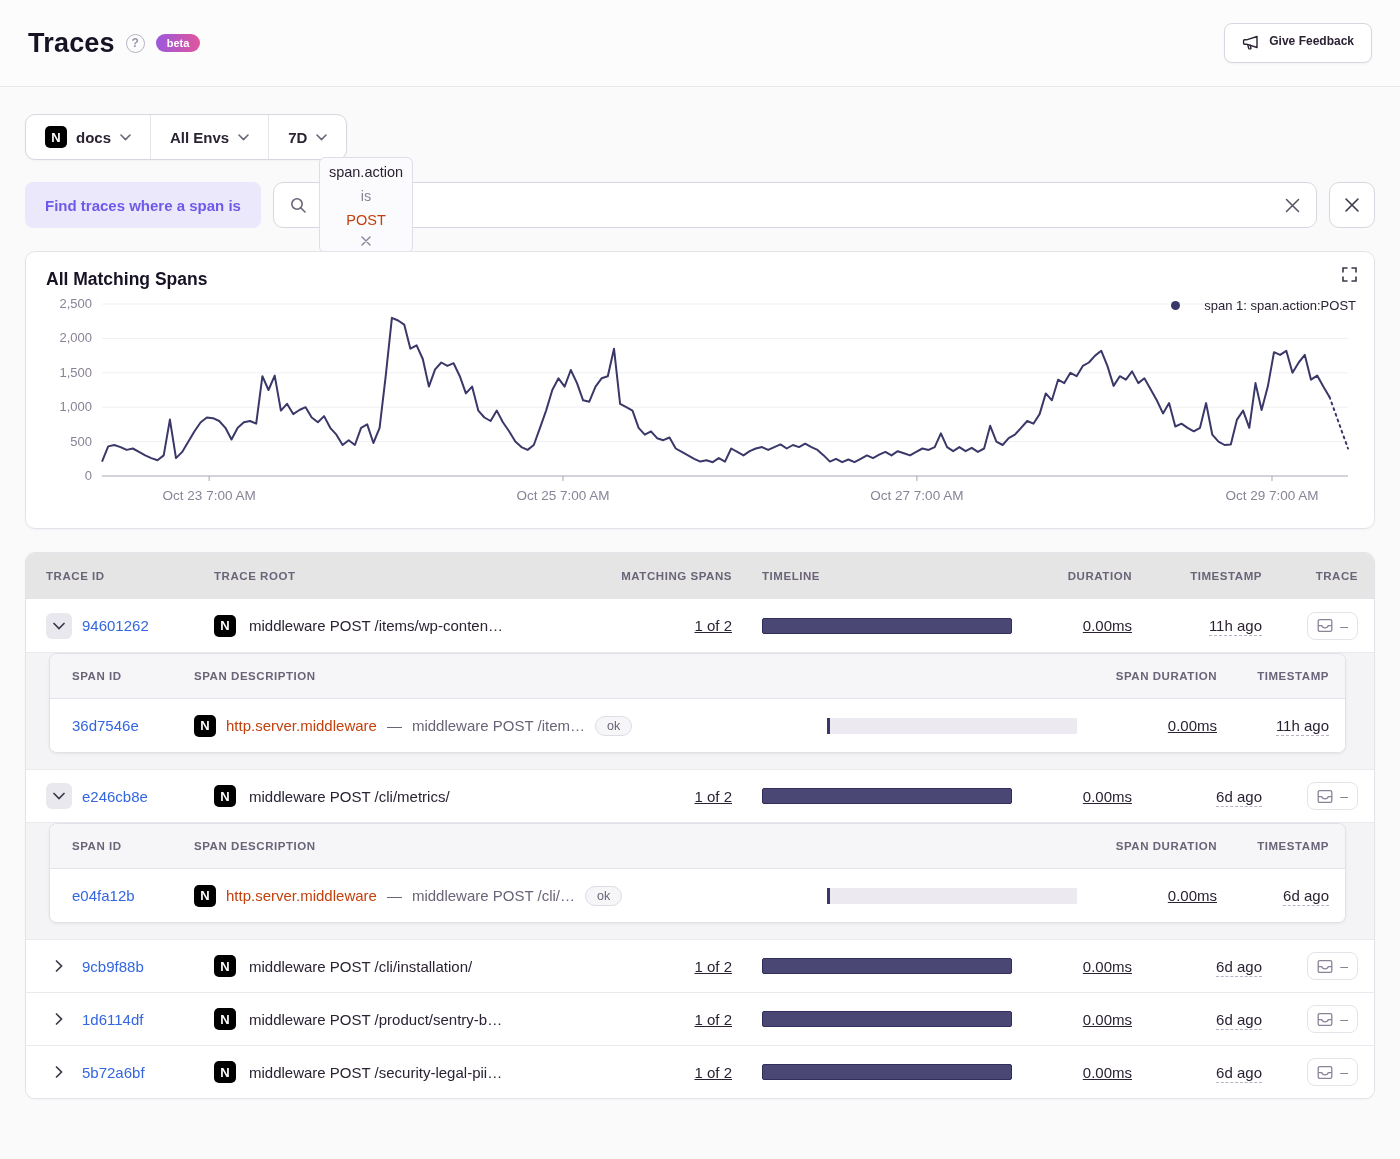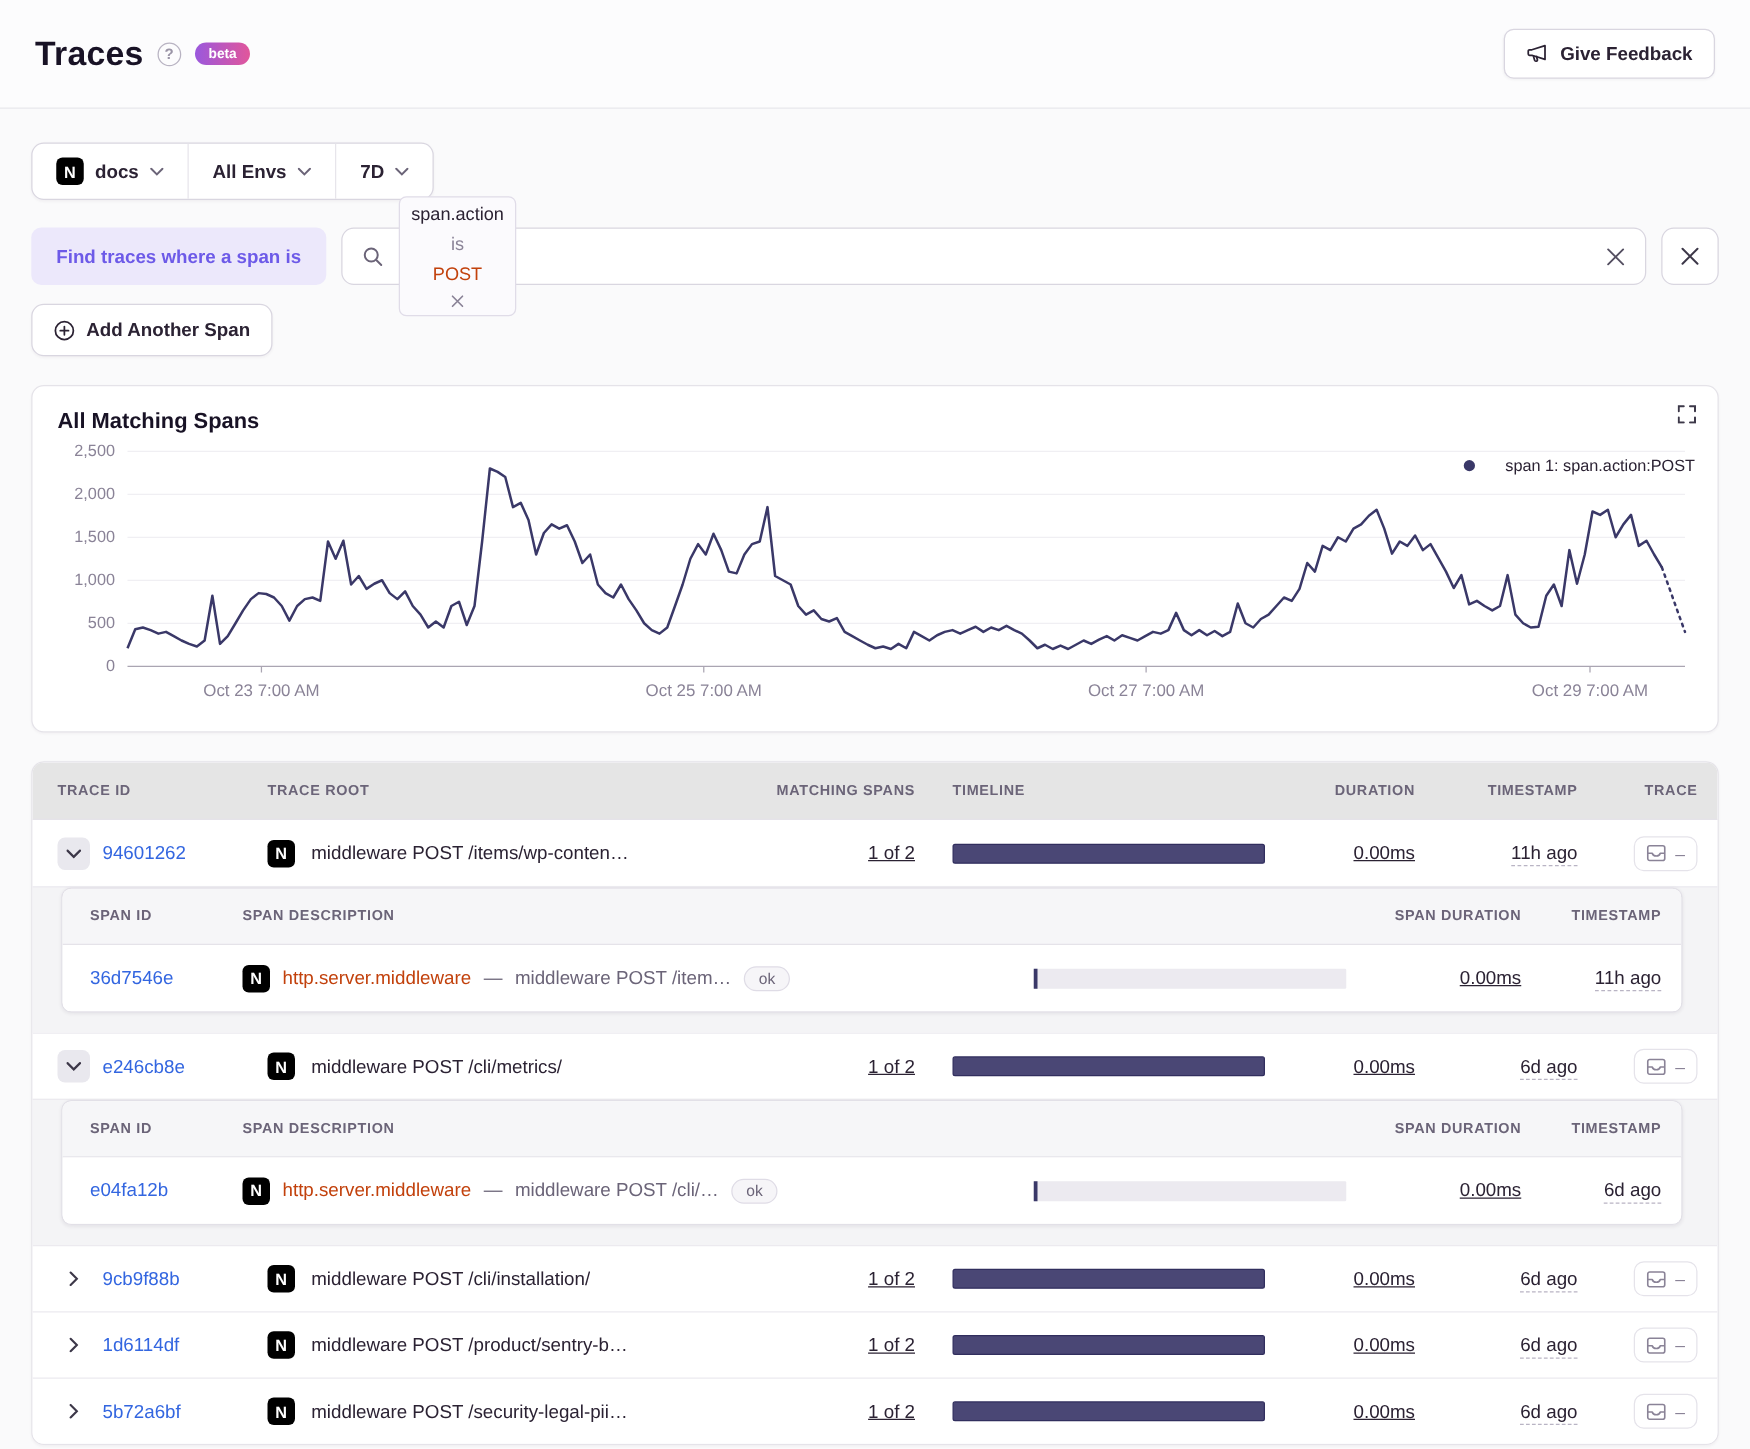--- a/index.html
+++ b/index.html
@@ -12,23 +12,23 @@
   svg { display:block; }
 
   
   .page-header { display:flex; align-items:center; height:87px; padding:0 28px;
     background:#fcfcfd; border-bottom:1px solid #e8e7ec; }
   .page-title { font-size:27px; font-weight:700; color:#181225; letter-spacing:.2px; }
   .help-circle { width:19px; height:19px; margin-left:11px; border:1.5px solid #b8b3c2; border-radius:50%;
     color:#9a94a6; font-size:12px; font-weight:700; display:flex; align-items:center; justify-content:center; }
   .beta-badge { margin-left:11px; background:linear-gradient(90deg,#9a58dd,#e1569b); color:#fff;
     font-size:11px; font-weight:700; padding:3px 11px; border-radius:999px; }
-  .feedback-btn { margin-left:auto; display:flex; gap:9px; align-items:center; cursor:pointer;
+  .feedback-btn { margin-left:auto; display:flex; gap:9px; cursor:pointer;
     background:#fff; border:1px solid #d9d6e0; border-radius:8px; padding:10px 17px;
-    font-size:15px; font-weight:600; color:#2b2233; box-shadow:0 1px 2px rgba(43,34,51,.05); }
+    font-size:12px; font-weight:600; color:#2b2233; box-shadow:0 1px 2px rgba(43,34,51,.05); }
 
   .content { padding:27px 25px 0; }
 
   
   .filters { display:inline-flex; background:#fff; border:1px solid #d9d6e0; border-radius:10px;
     height:46px; align-items:stretch; box-shadow:0 1px 2px rgba(43,34,51,.04); }
   .filter-seg { display:flex; align-items:center; gap:9px; padding:0 19px; font-weight:600;
     font-size:15px; color:#2b2233; border-left:1px solid #e7e5eb; cursor:pointer; }
   .filter-seg:first-child { border-left:none; }
   .nbadge { width:22px; height:22px; background:#000; border-radius:5px; color:#fff;
@@ -53,21 +53,21 @@
     border-radius:10px; display:flex; align-items:center; justify-content:center; color:#3d3849; cursor:pointer; }
   .add-span-btn { margin-top:15px; display:inline-flex; gap:9px; align-items:center; cursor:pointer;
     background:#fff; border:1px solid #d9d6e0; border-radius:10px; height:42px; padding:0 17px;
     font-size:15px; font-weight:600; color:#2b2233; box-shadow:0 1px 2px rgba(43,34,51,.04); }
 
   
   .chart-card { margin-top:23px; position:relative; background:#fff; border:1px solid #e5e3e9;
     border-radius:10px; padding:17px 20px 6px; box-shadow:0 1px 2px rgba(43,34,51,.04); }
   .chart-title { font-size:17.5px; font-weight:700; color:#181225; }
   .expand-btn { position:absolute; top:15px; right:17px; color:#3d3849; cursor:pointer; }
-  .chart-legend { position:absolute; top:56px; right:18px; display:flex; align-items:center; gap:24px;
+  .chart-legend { position:absolute; top:46px; right:18px; display:flex; align-items:center; gap:24px;
     font-size:13px; color:#2b2233; }
   .legend-dot { width:9px; height:9px; border-radius:50%; }
 
   
   .table-card { margin-top:23px; background:#fff; border:1px solid #e5e3e9; border-radius:10px;
     overflow:hidden; box-shadow:0 1px 2px rgba(43,34,51,.04); }
   .grid-main { display:grid; grid-template-columns:168px minmax(0,1fr) 120px 280px 120px 130px 96px;
     align-items:center; padding:0 16px 0 20px; }
   .thead { height:46px; background:#e5e5e5; border-bottom:1px solid #e5e3e9;
     font-size:11.5px; font-weight:700; color:#6b6478; letter-spacing:.55px; }
@@ -184,29 +184,20 @@
             <path d="M1.5 1.5l12 12M13.5 1.5l-12 12"></path>
           </svg>
       </span>
     </div>
     <button class="close-filter-btn">
       <svg width="16" height="16" viewBox="0 0 16 16" stroke="#3d3849" stroke-width="1.6" stroke-linecap="round">
           <path d="M2 2l12 12M14 2L2 14"></path>
         </svg>
     </button>
   </div>
-  <button class="add-span-btn">
-    <span>
-      <svg width="17" height="17" viewBox="0 0 17 17" fill="none" stroke="#2b2233" stroke-width="1.4" stroke-linecap="round">
-        <circle cx="8.5" cy="8.5" r="7.2"></circle>
-          <path d="M8.5 5.2v6.6M5.2 8.5h6.6"></path>
-      </svg>
-    </span>
-    <span>Add Another Span</span>
-  </button>
 
   
   <div class="chart-card">
     <div class="chart-title">All Matching Spans</div>
     <span class="expand-btn">
       <svg width="15" height="15" viewBox="0 0 15 15" fill="none" stroke="#3d3849" stroke-width="1.6" stroke-linecap="round">
         <path d="M1 5V1h4M10 1h4v4M14 10v4h-4M5 14H1v-4"></path>
       </svg>
     </span>
     <div class="chart-legend">

